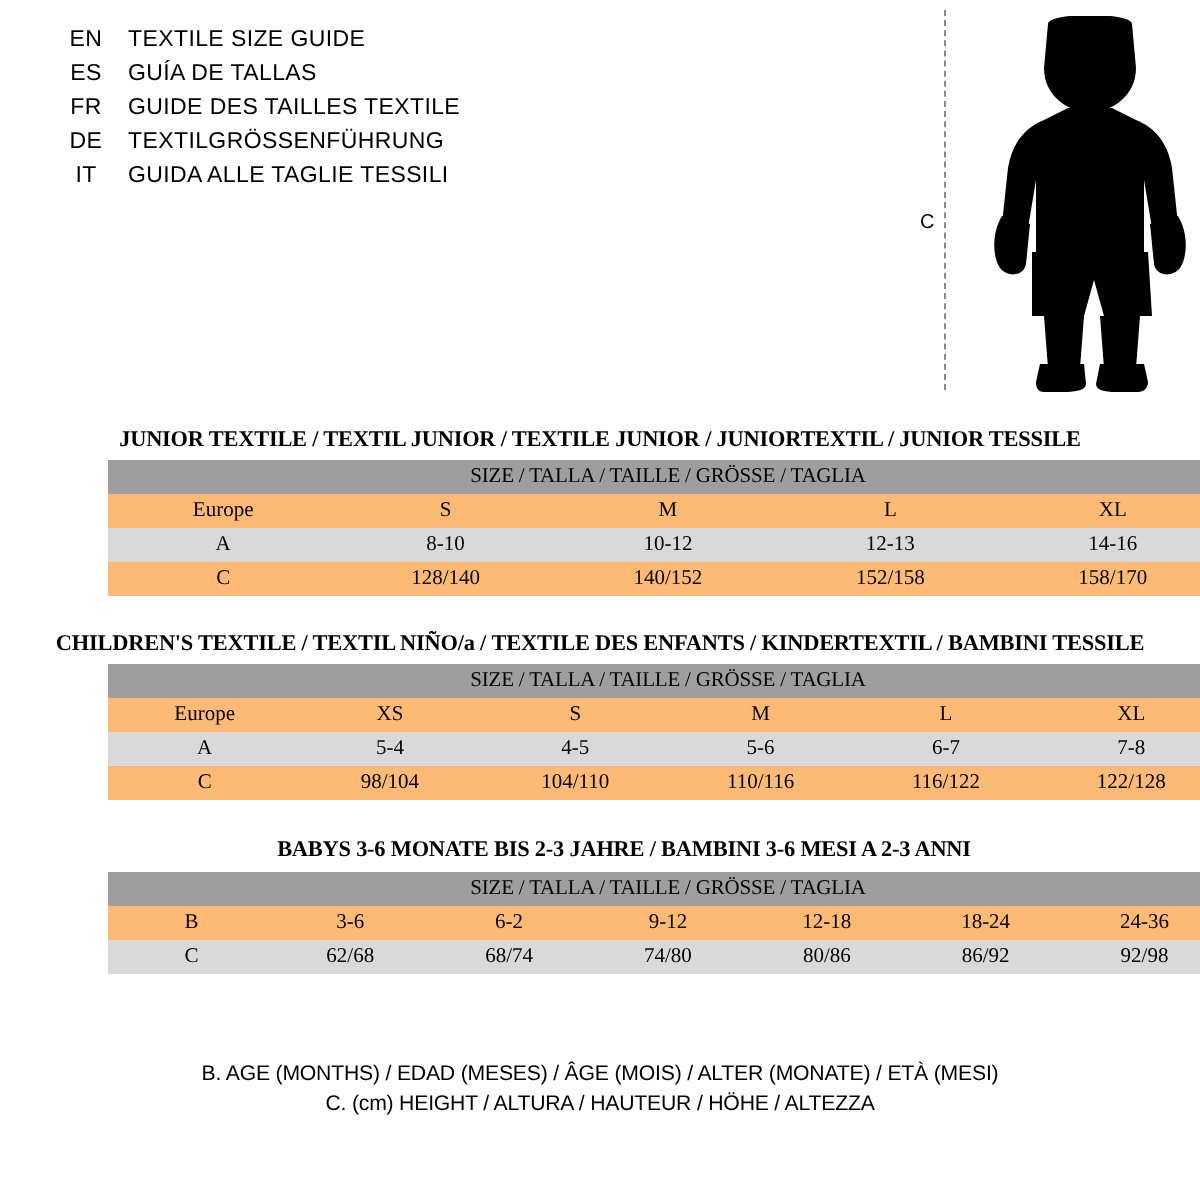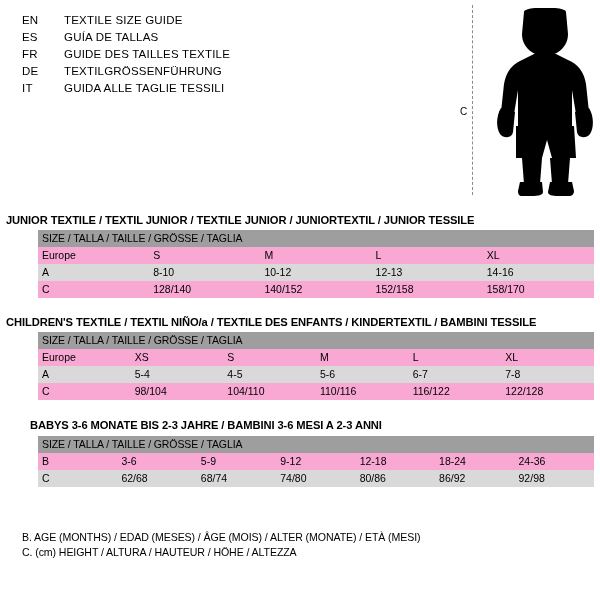--- a/index.html
+++ b/index.html
@@ -12,20 +12,21 @@
     background: #ffffff;
     font-family: "Liberation Sans", sans-serif;
     color: #000000;
     overflow: hidden;
   }
   .page {
     position: relative;
     width: 600px;
     height: 600px;
     box-sizing: border-box;
+    text-align: center;
   }
 
   
   .header {
     position: absolute;
     top: 12px;
     left: 22px;
     width: 420px;
   }
   .header-row {
@@ -71,22 +72,23 @@
   }
   .silhouette {
     position: absolute;
     left: 40px;
     top: 8px;
   }
 
   
   .section {
     position: absolute;
-    left: 6px;
+    left: 22px;
     width: 556px;
+    font-family: Liberation Serif, serif;
   }
   .section-title {
     font-size: 11.2px;
     font-weight: bold;
     letter-spacing: -0.1px;
     margin-bottom: 4px;
     white-space: nowrap;
   }
   .note-line {
     font-size: 11.2px;
@@ -111,21 +113,21 @@
     background: #9e9e9e;
     color: #000;
     font-size: 10.2px;
     padding: 3px 0 3px 4px;
     letter-spacing: -0.1px;
   }
   .row-shade td {
     background: #d9d9d9;
   }
   .row-plain td {
-    background: #f9a8d4;
+    background: #fdba74;
   }
   .label-col {
     width: 90px;
   }
 
   
   .footer {
     position: absolute;
     left: 22px;
     top: 530px;
@@ -263,21 +265,21 @@
   <div class="section" style="top:418px;">
     <div class="note-line" style="margin-bottom:4px;margin-left:24px;">BABYS 3-6 MONATE BIS 2-3 JAHRE / BAMBINI 3-6 MESI A 2-3 ANNI</div>
     <table class="size-table">
       <tbody>
           <tr class="row-head">
         <td colspan="7">SIZE / TALLA / TAILLE / GRÖSSE / TAGLIA</td>
       </tr>
       <tr class="row-plain">
         <td class="label-col">B</td>
         <td>3-6</td>
-        <td>5-9</td>
+        <td>6-2</td>
         <td>9-12</td>
         <td>12-18</td>
         <td>18-24</td>
         <td>24-36</td>
       </tr>
       <tr class="row-shade">
         <td class="label-col">C</td>
         <td>62/68</td>
         <td>68/74</td>
         <td>74/80</td>

